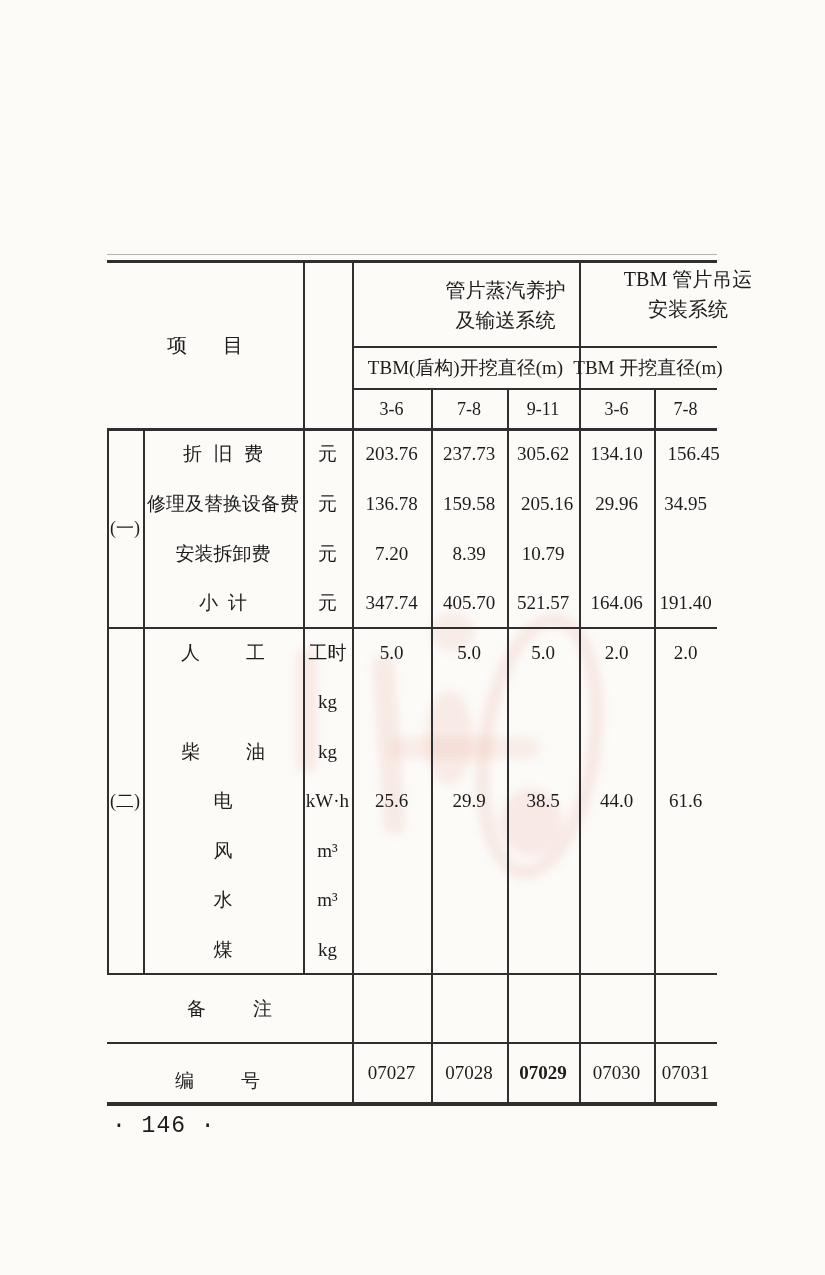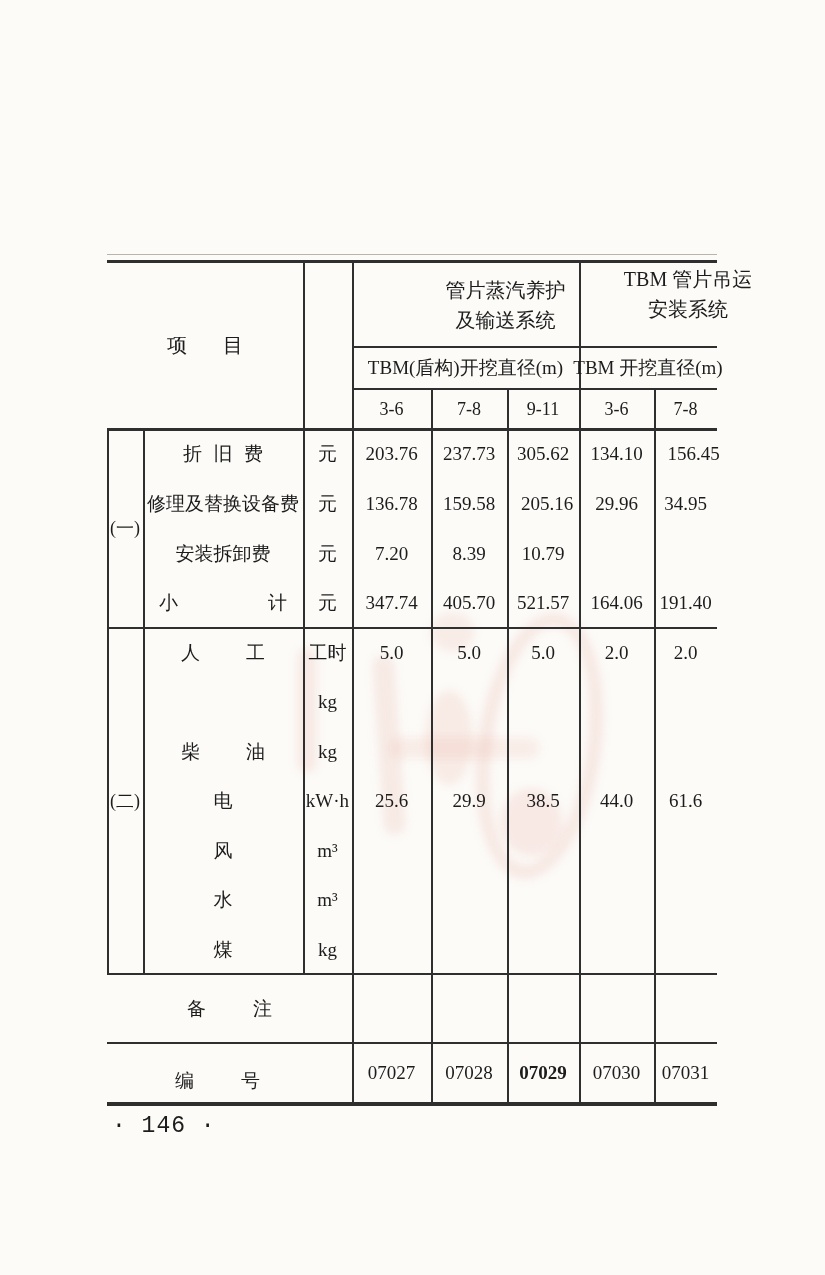--- a/index.html
+++ b/index.html
@@ -116,21 +116,21 @@
   <div class="cell" style="left:654px;top:479px;width:63px;height:50px;">34.95</div>
 
   <div class="cell" style="left:143px;top:529px;width:160px;height:49px;">安装拆卸费</div>
   <div class="cell" style="left:303px;top:529px;width:49px;height:49px;">元</div>
   <div class="cell" style="left:352px;top:529px;width:79px;height:49px;">7.20</div>
   <div class="cell" style="left:431px;top:529px;width:76px;height:49px;">8.39</div>
   <div class="cell" style="left:507px;top:529px;width:72px;height:49px;">10.79</div>
   <div class="cell" style="left:579px;top:529px;width:75px;height:49px;"></div>
   <div class="cell" style="left:654px;top:529px;width:63px;height:49px;"></div>
 
-  <div class="cell spread" style="left:143px;top:578px;width:160px;height:50px;padding:0 16px;line-height:50px;">小计</div>
+  <div class="cell spread" style="left:143px;top:578px;width:160px;height:50px;padding:0 56px;line-height:50px;">小计</div>
   <div class="cell" style="left:303px;top:578px;width:49px;height:50px;">元</div>
   <div class="cell" style="left:352px;top:578px;width:79px;height:50px;">347.74</div>
   <div class="cell" style="left:431px;top:578px;width:76px;height:50px;">405.70</div>
   <div class="cell" style="left:507px;top:578px;width:72px;height:50px;">521.57</div>
   <div class="cell" style="left:579px;top:578px;width:75px;height:50px;">164.06</div>
   <div class="cell" style="left:654px;top:578px;width:63px;height:50px;">191.40</div>
 
   <div class="cell spread" style="left:143px;top:628px;width:160px;height:49px;padding:0 38px;line-height:49px;">人工</div>
   <div class="cell" style="left:303px;top:628px;width:49px;height:49px;">工时</div>
   <div class="cell" style="left:352px;top:628px;width:79px;height:49px;">5.0</div>

